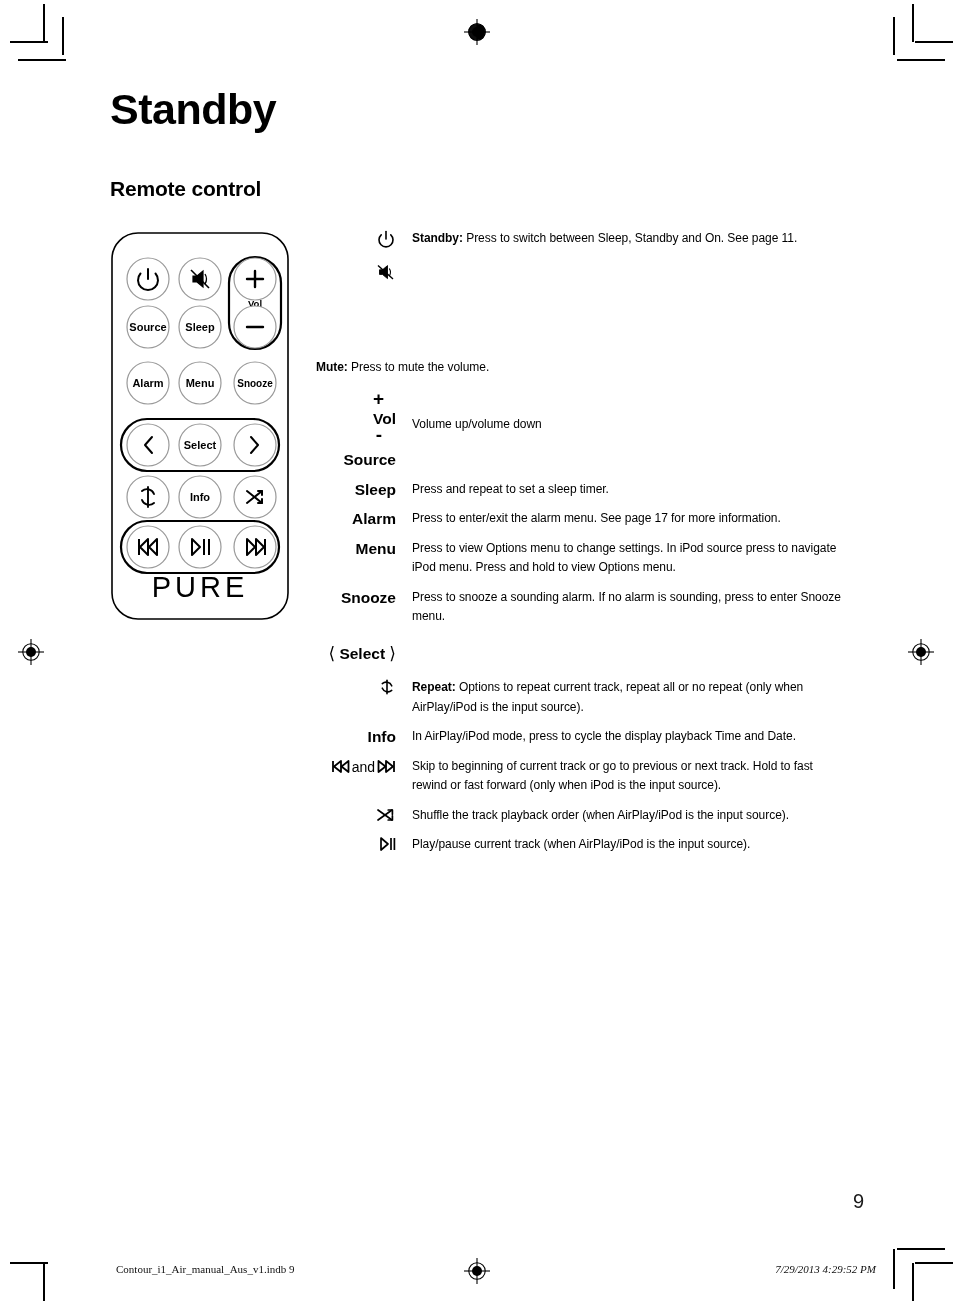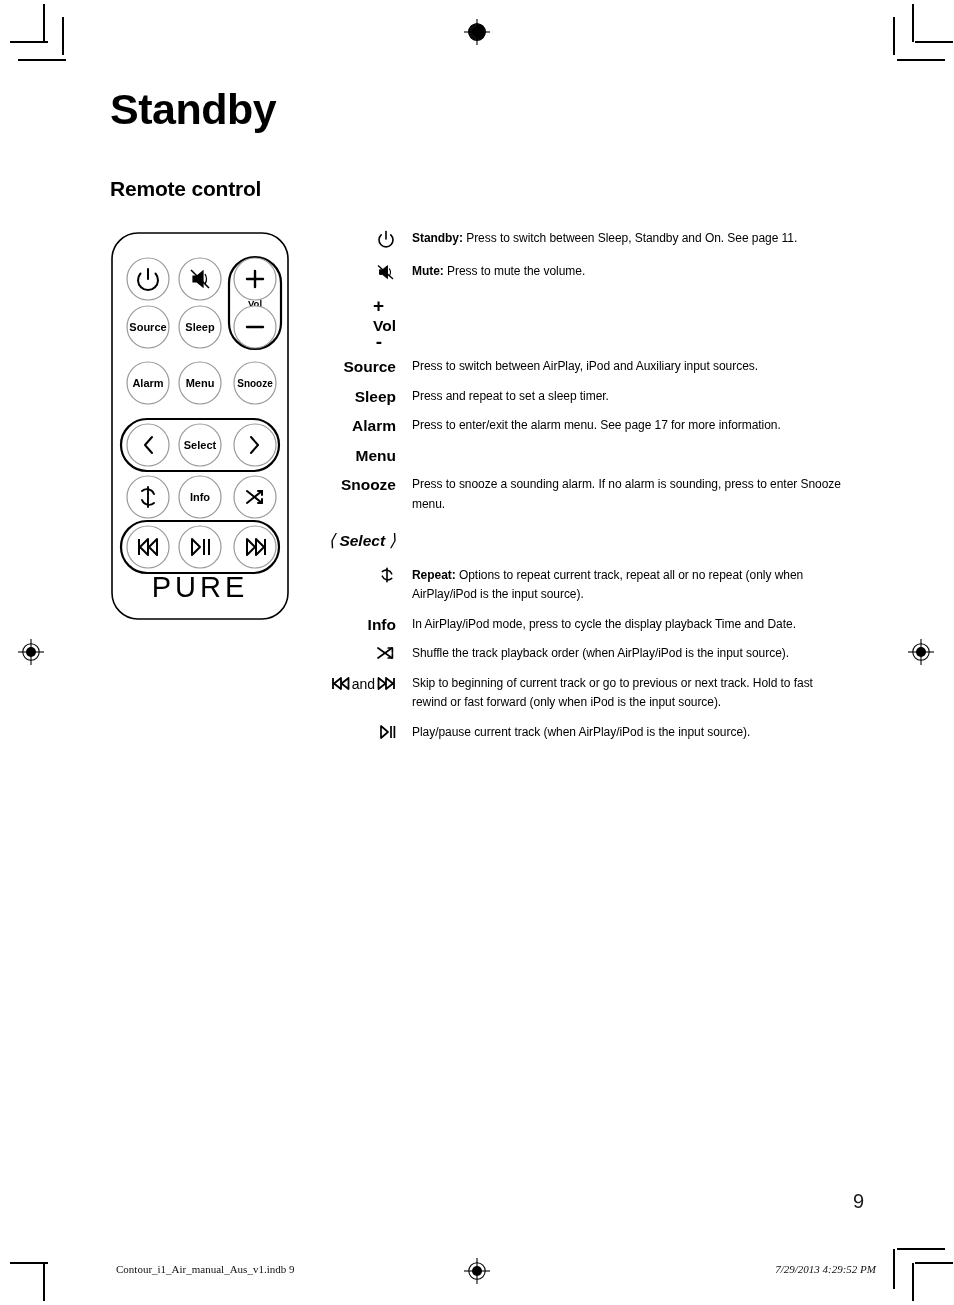--- a/index.html
+++ b/index.html
@@ -92,21 +92,21 @@
 
   
   .volkey { line-height: 25px; }
   .volkey .plus { font-size: 19px; font-weight: bold; display:block; margin-right: 12px;}
   .volkey .vol  { font-size: 15.5px; font-weight: bold; display:block; }
   .volkey .minus{ font-size: 19px; font-weight: bold; display:block; margin-right: 14px; line-height: 14px;}
 
   .row-vol { margin-bottom: 8px; margin-top: 12px; }
   .row-vol .desc { padding-top: 26px; }
 
-  .selectkey { white-space: nowrap; font-size: 15.5px; font-weight: bold; font-style: italic; }
+  .selectkey { white-space: nowrap; font-size: 15.5px; font-weight: bold; }
   .selectkey .chev { font-weight: normal; font-size: 17px; }
 
   .andkey { white-space: nowrap; }
   .andkey .and { font-weight: normal; font-size: 14px; padding: 0 2px; }
 
   
   .pagenum {
     position: absolute;
     right: 90px;
     top: 1190px;
@@ -299,56 +299,57 @@
           <svg width="20" height="20" viewBox="0 0 20 20">
             <g stroke="#000" stroke-width="1.6" fill="none" stroke-linecap="round">
               <path d="M5.2 5.8 a7 7 0 1 0 9.6 0"></path>
               <line x1="10" y1="2.6" x2="10" y2="10"></line>
             </g>
           </svg>
         </div>
         <div class="desc"><b>Standby:</b><span> Press to switch between Sleep, Standby and On. See page 11.</span></div>
       </div>
 
-      <div class="row" style="margin-bottom:4px;">
+      <div class="row" style="margin-bottom:4px;flex-direction:column;">
         <div class="key">
           <svg width="20" height="20" viewBox="0 0 20 20">
             <path d="M3.5 7.8 h3 l5 -4.2 v13 l-5 -4.2 h-3 z" fill="#000" stroke="#000" stroke-width="0.9"></path>
             <line x1="2" y1="3.5" x2="17" y2="17" stroke="#000" stroke-width="1.4"></line>
             <path d="M13.3 6.5 q2.4 3.6 0 7.6" fill="none" stroke="#000" stroke-width="1.1"></path>
           </svg>
         </div>
         <div class="desc"><b>Mute:</b><span> Press to mute the volume.</span></div>
       </div>
 
       <div class="row row-vol">
         <div class="key volkey">
           <span class="plus">+</span>
           <span class="vol">Vol</span>
           <span class="minus">-</span>
         </div>
+        <div class="desc">Volume up/volume down</div>
       </div>
 
       <div class="row">
         <div class="key">Source</div>
-        <div class="desc">Press to switch between AirPlay, iPod and Auxiliary input sources.</div>
       </div>
 
       <div class="row">
         <div class="key">Sleep</div>
         <div class="desc">Press and repeat to set a sleep timer.</div>
       </div>
 
       <div class="row">
         <div class="key">Alarm</div>
         <div class="desc">Press to enter/exit the alarm menu. See page 17 for more information.</div>
       </div>
 
       <div class="row">
         <div class="key">Menu</div>
+        <div class="desc">Press to view Options menu to change settings. In iPod source press to navigate iPod menu. Press and hold to view Options menu.</div>
       </div>
 
       <div class="row" style="margin-bottom:17px;">
         <div class="key">Snooze</div>
         <div class="desc">Press to snooze a sounding alarm. If no alarm is sounding, press to enter Snooze menu.</div>
       </div>
 
       <div class="row" style="margin-bottom:15px;">
         <div class="key" style="flex:0 0 96px;width:96px;">
           <span class="selectkey"><span class="chev">⟨</span>&nbsp;<span>Select</span>&nbsp;<span class="chev">⟩</span></span>
@@ -364,34 +365,20 @@
               <line x1="9" y1="2.3" x2="9" y2="15.7"></line>
             </g>
           </svg>
         </div>
         <div class="desc"><b>Repeat:</b><span> Options to repeat current track, repeat all or no repeat (only when AirPlay/iPod is the input source).</span></div>
       </div>
 
       <div class="row">
         <div class="key">Info</div>
         <div class="desc">In AirPlay/iPod mode, press to cycle the display playback Time and Date.</div>
-      </div>
-
-      <div class="row">
-        <div class="key">
-          <svg width="20" height="16" viewBox="0 0 20 16">
-            <g fill="none" stroke="#000" stroke-width="1.7" stroke-linecap="round">
-              <line x1="2" y1="3" x2="16" y2="13"></line>
-              <line x1="2" y1="13" x2="16" y2="3"></line>
-              <path d="M16.4 3 l-4.2 0 M16.4 3 l0 4.2"></path>
-              <path d="M16.4 13 l-4.2 0 M16.4 13 l0 -4.2"></path>
-            </g>
-          </svg>
-        </div>
-        <div class="desc">Shuffle the track playback order (when AirPlay/iPod is the input source).</div>
       </div>
 
       <div class="row">
         <div class="key">
           <span class="andkey">
             <svg width="19" height="15" viewBox="0 0 19 15" style="vertical-align:-2px;">
               <g fill="none" stroke="#000" stroke-width="1.8" stroke-linejoin="round">
                 <line x1="2" y1="2" x2="2" y2="13"></line>
                 <path d="M10 2 l-7 5.5 l7 5.5 z"></path>
                 <path d="M17.5 2 l-7 5.5 l7 5.5 z"></path>
@@ -403,20 +390,34 @@
                 <line x1="17" y1="2" x2="17" y2="13"></line>
               </g>
             </svg>
           </span>
         </div>
         <div class="desc">Skip to beginning of current track or go to previous or next track. Hold to fast rewind or fast forward (only when iPod is the input source).</div>
       </div>
 
       <div class="row">
         <div class="key">
+          <svg width="20" height="16" viewBox="0 0 20 16">
+            <g fill="none" stroke="#000" stroke-width="1.7" stroke-linecap="round">
+              <line x1="2" y1="3" x2="16" y2="13"></line>
+              <line x1="2" y1="13" x2="16" y2="3"></line>
+              <path d="M16.4 3 l-4.2 0 M16.4 3 l0 4.2"></path>
+              <path d="M16.4 13 l-4.2 0 M16.4 13 l0 -4.2"></path>
+            </g>
+          </svg>
+        </div>
+        <div class="desc">Shuffle the track playback order (when AirPlay/iPod is the input source).</div>
+      </div>
+
+      <div class="row">
+        <div class="key">
           <svg width="18" height="16" viewBox="0 0 18 16">
             <g fill="none" stroke="#000" stroke-width="1.7" stroke-linejoin="round">
               <path d="M3 2 l7 6 l-7 6 z"></path>
               <line x1="13" y1="2" x2="13" y2="14"></line>
               <line x1="16.4" y1="2" x2="16.4" y2="14"></line>
             </g>
           </svg>
         </div>
         <div class="desc">Play/pause current track (when AirPlay/iPod is the input source).</div>
       </div>

